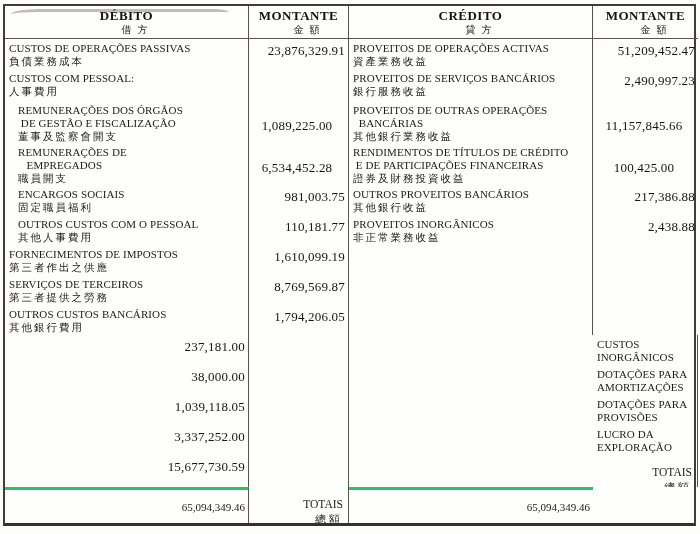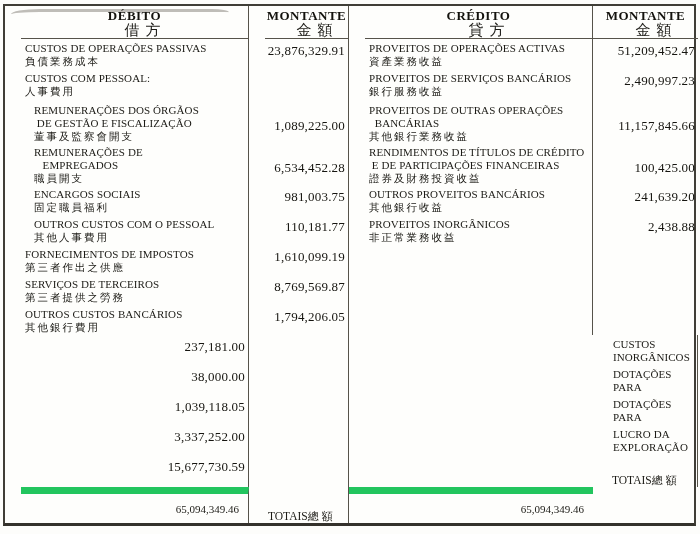--- a/index.html
+++ b/index.html
@@ -18,37 +18,37 @@
     width: 693px;
     display: grid;
     grid-template-columns: 244px 100px 244px 105px;
     grid-template-rows: 33px 30px 32px 42px 42px 30px 30px 30px 30px 30px 30px 30px 30px 30px 32px 36px;
     border: 2px solid #403e37;
     border-bottom: 3px solid #34322c;
     background: #fefefc;
   }
 
   .cell { overflow: hidden; }
-  .br { border-right: 1px solid #56534a; margin-left: 16px; }
+  .br { border-right: 1px solid #56534a; }
 
   
   .h {
     border-bottom: 1px solid #56534a;
     text-align: center;
     padding-top: 2px;
   }
   .h .hpt {
     font-weight: bold;
     font-size: 13px;
     line-height: 15px;
     letter-spacing: 0.5px;
     color: #14130e;
   }
   .h .hcn {
-    font-size: 15px;
+    font-size: 10px;
     line-height: 14px;
     letter-spacing: 6px;
     padding-left: 22px;
   }
 
   
   .lab { padding: 3px 2px 0 4px; }
   .lab .pt {
     font-size: 11px;
     line-height: 13px;
@@ -63,36 +63,36 @@
   }
   .lab.sub { padding-left: 13px; }
 
   .amt {
     text-align: right;
     padding: 4px 3px 0 0;
     font-size: 13px;
     letter-spacing: 0.2px;
     color: #161510;
   }
-  .amt.l2 { padding-top: 17px; }
+  .amt.l2 { padding-top: 17px; text-align: center; }
 
   
   .tlab {
-    display: flex; flex-direction: row;
+    display: flex; flex-direction: column;
     align-items: flex-end;
     padding: 11px 5px 0 3px;
   }
   .tlab .pt { font-size: 11.5px; line-height: 13px; }
   .tlab .cn { font-size: 11px; line-height: 13px; letter-spacing: 3px; margin-top: 2px; }
   .tamt {
-    border-top: 7px solid #22c55e;
+    border-top: 3px solid #22c55e;
     display: flex;
     align-items: center;
     justify-content: flex-end;
-    padding-right: 9px;
+    padding-right: 3px;
     font-size: 11px;
   }
 
   
   .artifact {
     position: absolute;
     top: 3px; left: 6px;
     width: 218px; height: 10px;
     border-top: 3px solid rgba(128, 124, 116, 0.5);
     border-radius: 100% 60% 90% 50% / 400% 250% 500% 300%;
@@ -173,21 +173,21 @@
 
     <div class="cell lab sub br">
       <div class="pt">ENCARGOS SOCIAIS</div>
       <div class="cn">固定職員福利</div>
     </div>
     <div class="cell amt br">981,003.75</div>
     <div class="cell lab br">
       <div class="pt">OUTROS PROVEITOS BANCÁRIOS</div>
       <div class="cn">其他銀行收益</div>
     </div>
-    <div class="cell amt">241,639.20</div>
+    <div class="cell amt">217,386.88</div>
 
     <div class="cell lab sub br">
       <div class="pt">OUTROS CUSTOS COM O PESSOAL</div>
       <div class="cn">其他人事費用</div>
     </div>
     <div class="cell amt br">110,181.77</div>
     <div class="cell lab br">
       <div class="pt">PROVEITOS INORGÂNICOS</div>
       <div class="cn">非正常業務收益</div>
     </div>

